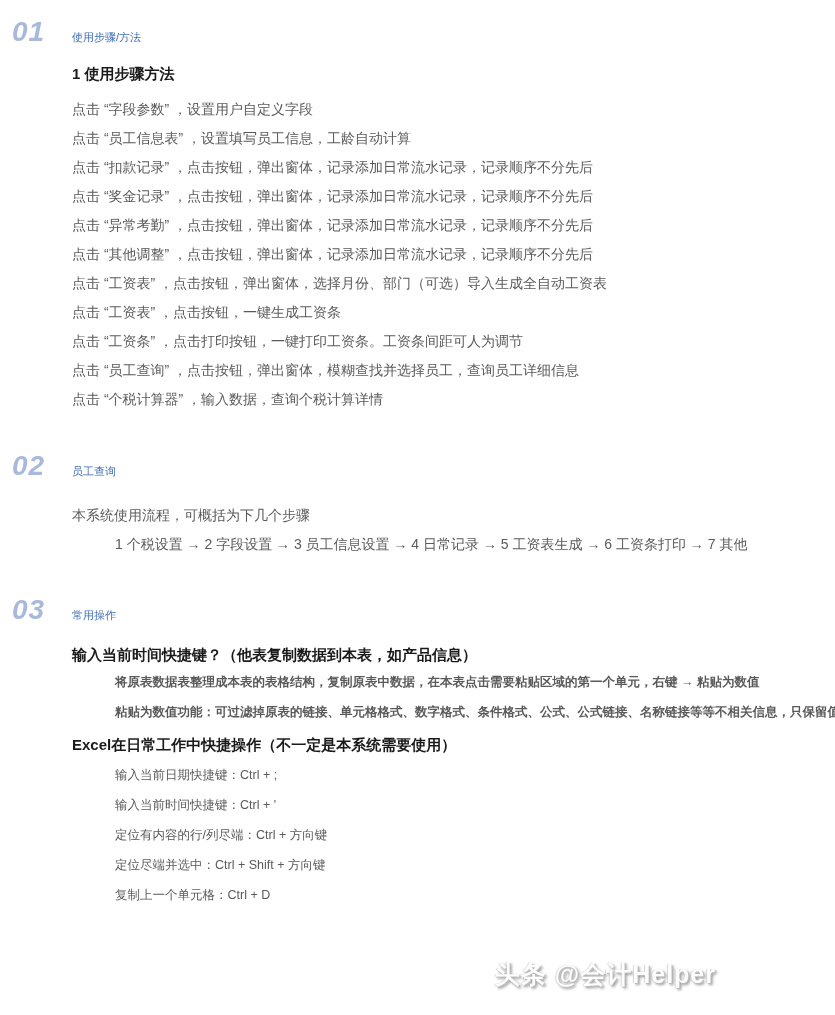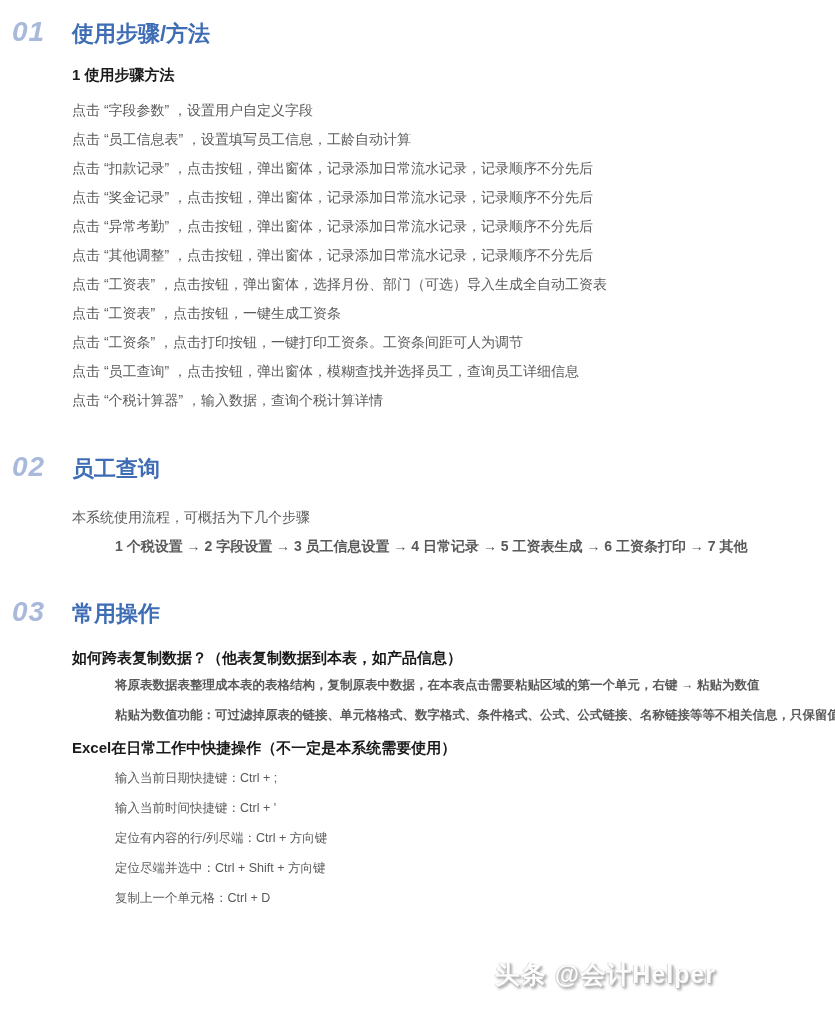--- a/index.html
+++ b/index.html
@@ -22,41 +22,41 @@
   .sec-num {
     font-size: 28px;
     font-weight: 700;
     font-style: italic;
     color: #a8b9db;
     width: 60px;
     letter-spacing: 1px;
     flex: 0 0 60px;
   }
   .sec-title {
-    font-size: 22px;
-    font-weight: 700;
+    font-size: 11px;
+    font-weight: 400;
     color: #3e6db5;
   }
 
   .sec-body { padding-left: 72px; padding-right: 26px; }
 
   .subhead {
     font-size: 15px;
     font-weight: 700;
     color: #1a1a1a;
   }
 
   .step, .bodyline {
     font-size: 14px;
     color: #5a5a5a;
     line-height: 29px;
     white-space: nowrap;
   }
 
-  .indent { padding-left: 43px; font-weight: bold; }
+  .indent { padding-left: 43px; }
 
   .detail {
     font-size: 12.5px;
     color: #5a5a5a;
     line-height: 30px;
     padding-left: 43px;
     white-space: nowrap;
   }
 
   
@@ -117,21 +117,21 @@
   <div class="sec-body">
     <p class="bodyline" id="sec2-intro">本系统使用流程，可概括为下几个步骤</p>
     <p class="bodyline indent">1 个税设置 → 2 字段设置 → 3 员工信息设置 → 4 日常记录 → 5 工资表生成 → 6 工资条打印 → 7 其他</p>
   </div>
 
   <div class="sec-header" id="sec3-header">
     <span class="sec-num">03</span>
     <span class="sec-title">常用操作</span>
   </div>
   <div class="sec-body">
-    <div class="subhead" id="topic1-head">如何跨表复制数据？（他表复制数据到本表，如产品信息）</div>
+    <div class="subhead" id="topic1-head">输入当前时间快捷键？（他表复制数据到本表，如产品信息）</div>
     <div id="topic1-details">
       <p class="detail">将原表数据表整理成本表的表格结构，复制原表中数据，在本表点击需要粘贴区域的第一个单元，右键 → 粘贴为数值</p>
       <p class="detail">粘贴为数值功能：可过滤掉原表的链接、单元格格式、数字格式、条件格式、公式、公式链接、名称链接等等不相关信息，只保留值</p>
     </div>
     <div class="subhead" id="topic2-head">Excel在日常工作中快捷操作（不一定是本系统需要使用）</div>
     <div id="topic2-details">
       <p class="detail">输入当前日期快捷键：Ctrl + ;</p>
       <p class="detail">输入当前时间快捷键：Ctrl + '</p>
       <p class="detail">定位有内容的行/列尽端：Ctrl + 方向键</p>
       <p class="detail">定位尽端并选中：Ctrl + Shift + 方向键</p>

